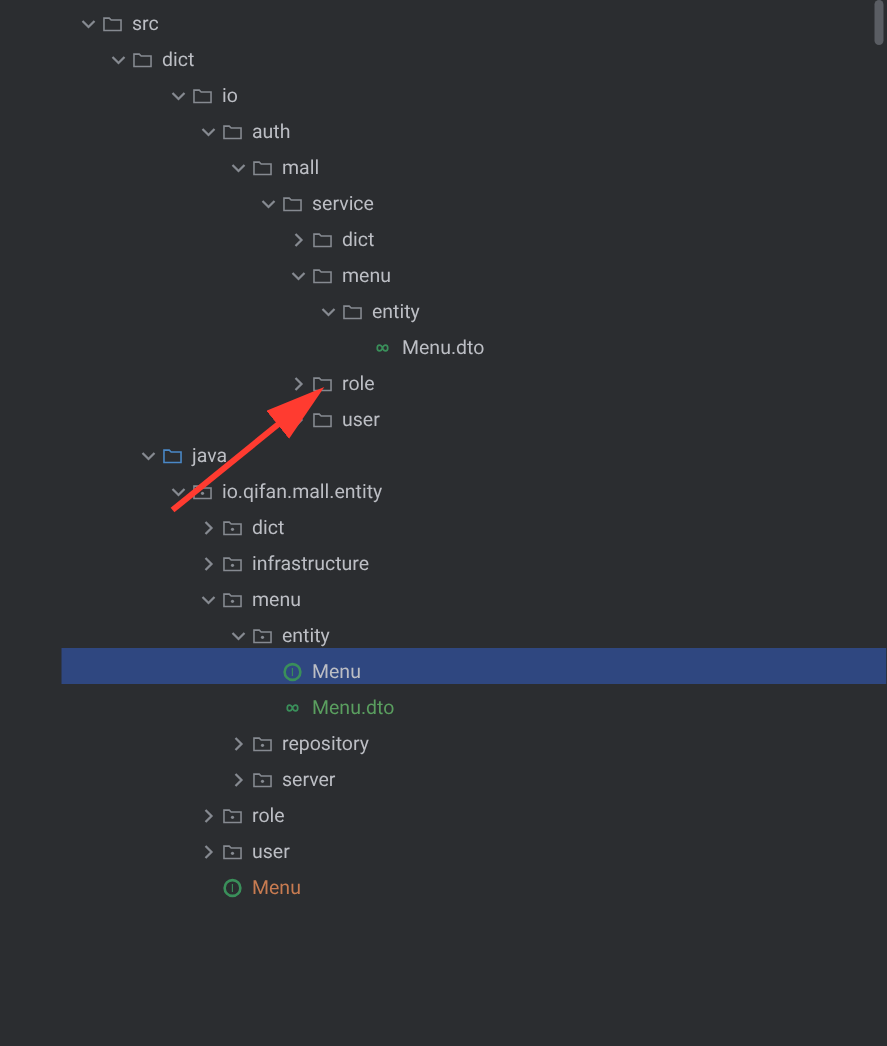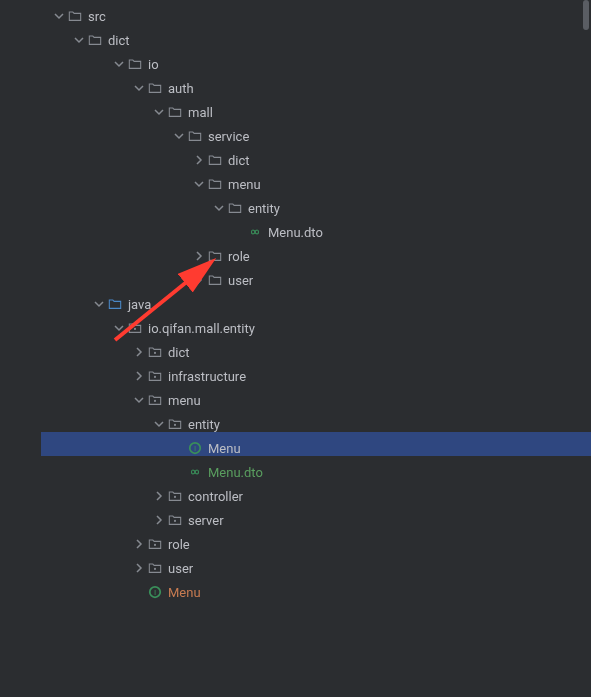--- a/index.html
+++ b/index.html
@@ -427,21 +427,21 @@
         <svg viewBox="0 0 10 10">
           <path d="M3 1 L7 5 L3 9" fill="none" stroke="currentColor" stroke-width="1.5"></path>
         </svg>
       </span>
       <span class="icon package-icon">
         <svg viewBox="0 0 16 16">
           <path d="M1.5 3.5 h4 l1.5 1.5 h7.5 v8 h-13 z" fill="none" stroke="currentColor" stroke-width="1.2"></path>
           <circle cx="8" cy="9" r="1.2" fill="currentColor"></circle>
         </svg>
       </span>
-      <span class="label ">controller</span>
+      <span class="label ">repository</span>
     </div>
     <div class="tree-row">
       <span class="indent" style="width: 110px;"></span>
       <span class="chevron">
         <svg viewBox="0 0 10 10">
           <path d="M3 1 L7 5 L3 9" fill="none" stroke="currentColor" stroke-width="1.5"></path>
         </svg>
       </span>
       <span class="icon package-icon">
         <svg viewBox="0 0 16 16">

